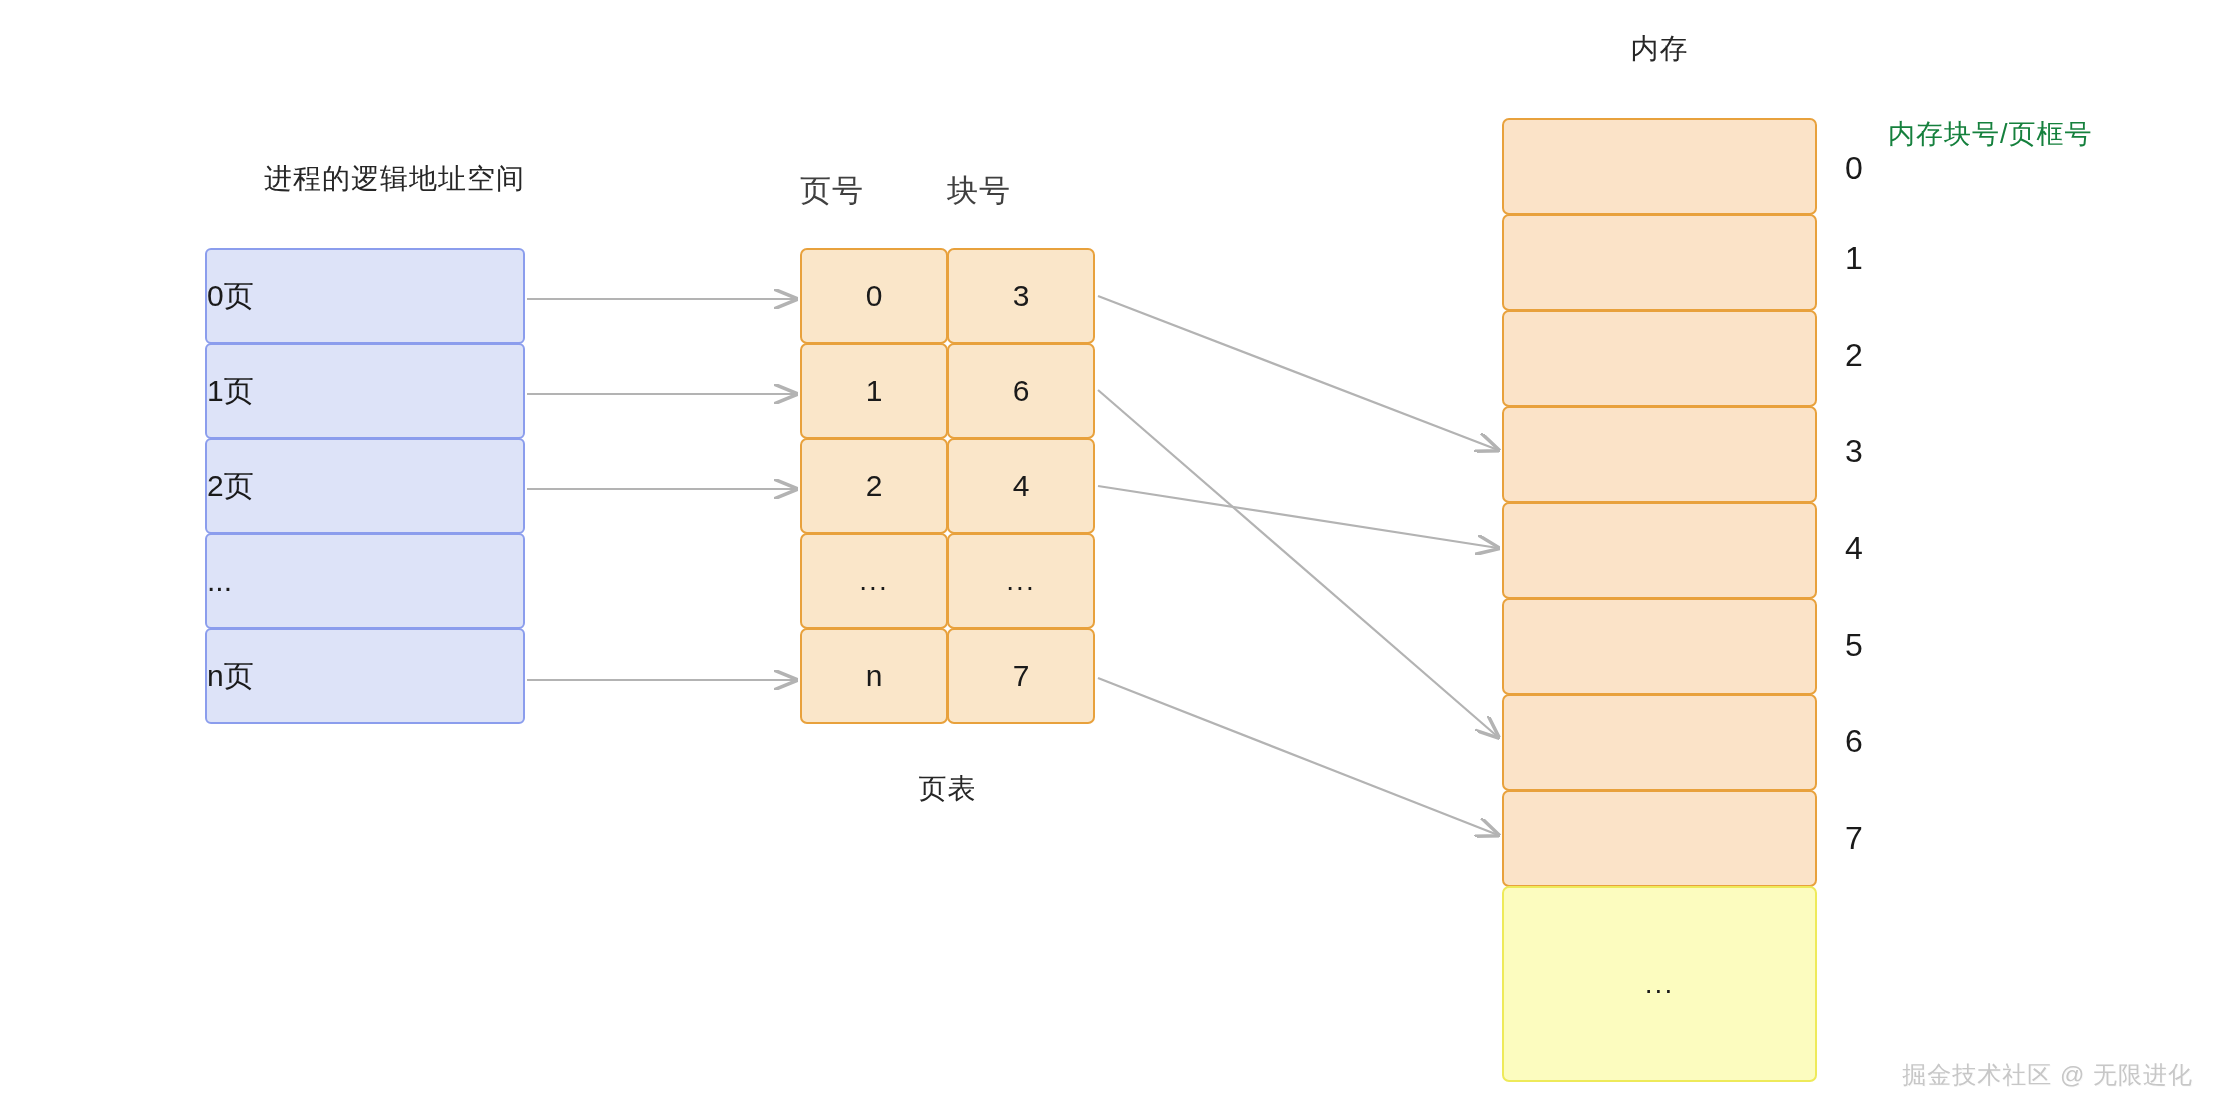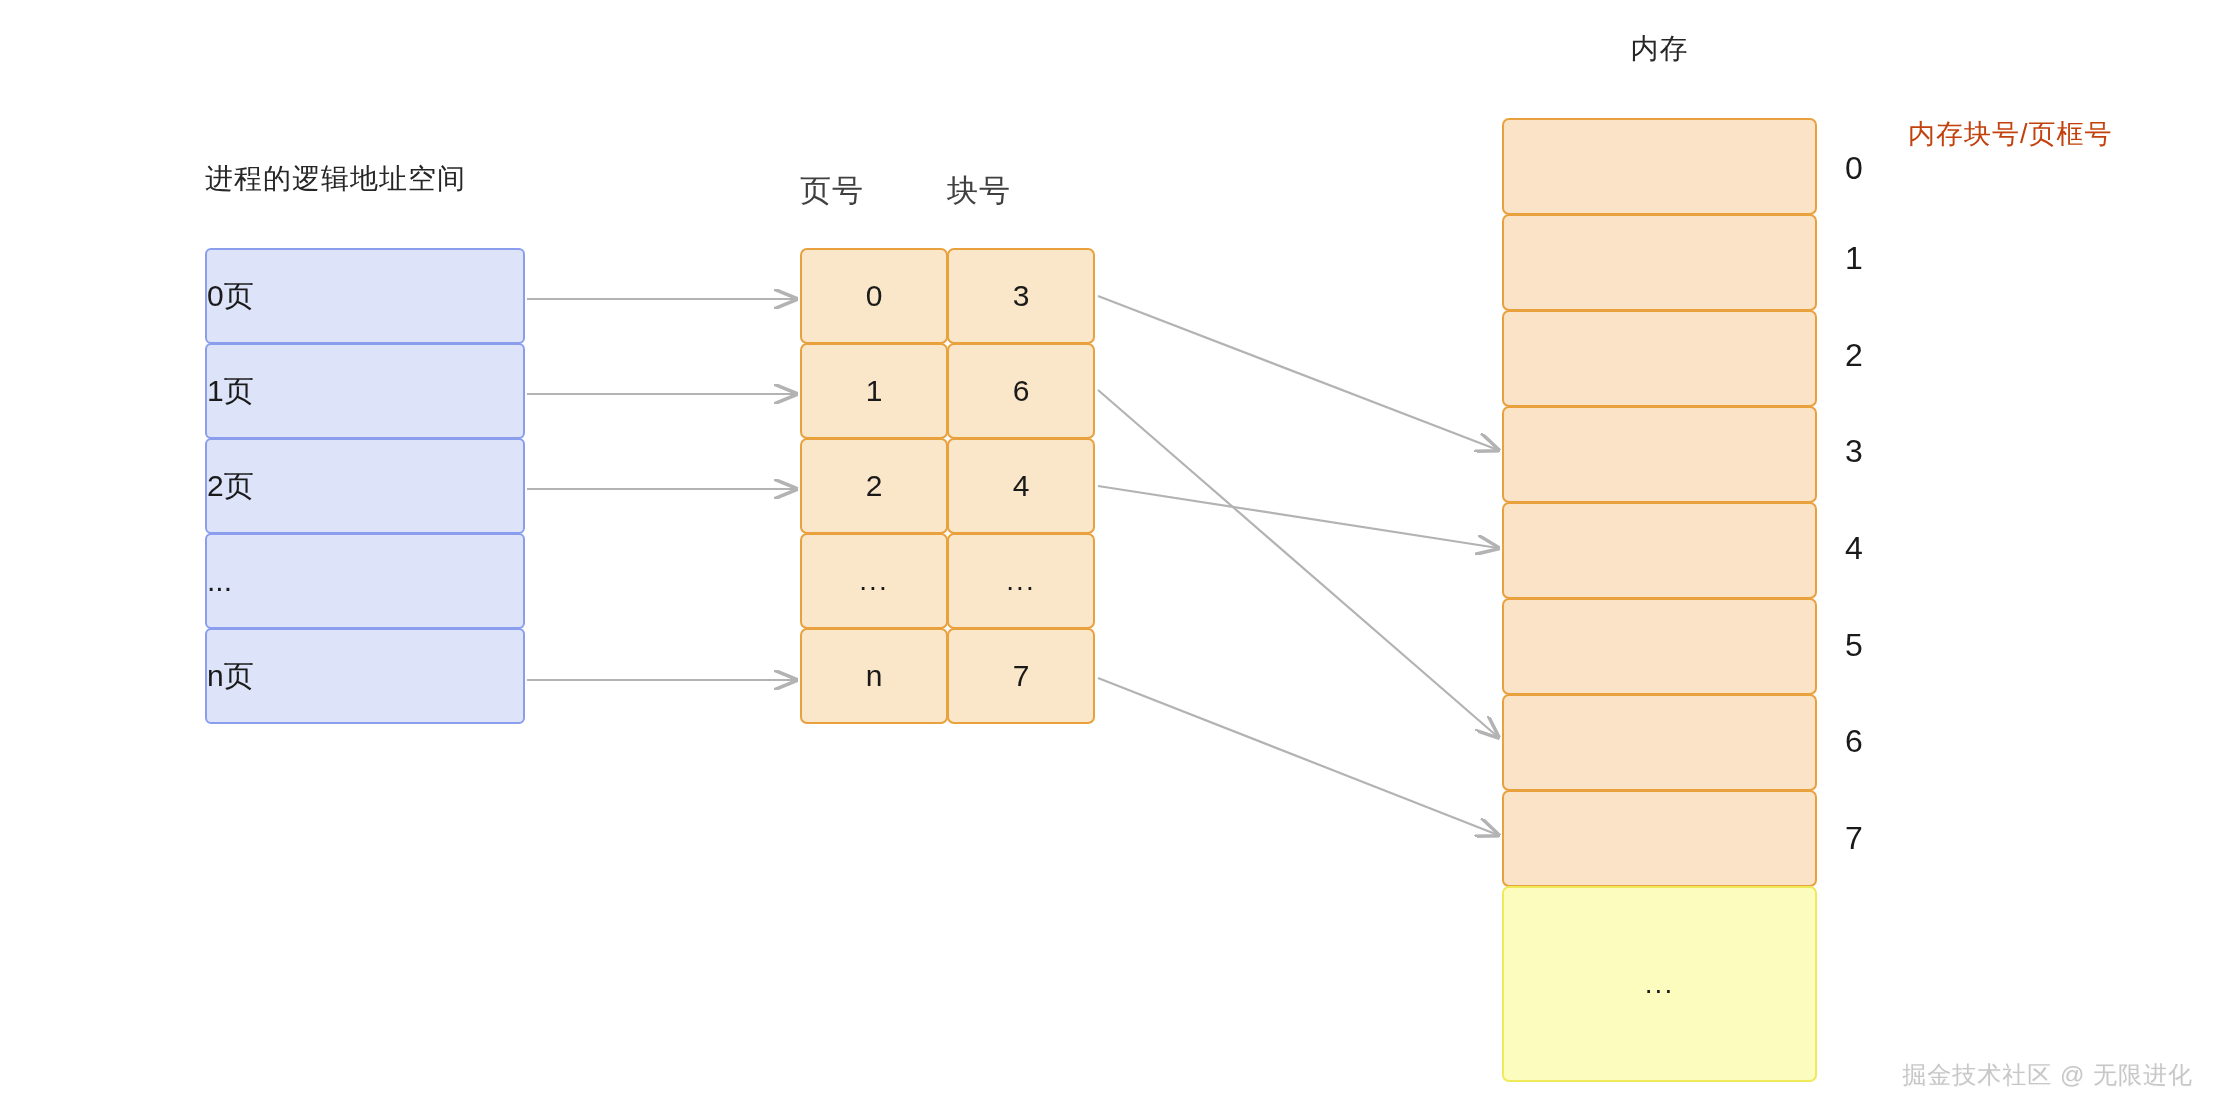--- a/index.html
+++ b/index.html
@@ -12,25 +12,24 @@
     width: 2215px;
     height: 1113px;
     background: #ffffff;
     font-family: "Liberation Sans", "DejaVu Sans", sans-serif;
     overflow: hidden;
   }
 
   
   .label {
     position: absolute;
-    color: #c2410c;
+    color: #15803d;
     font-size: 30px;
     letter-spacing: 1px;
     white-space: nowrap;
-    margin-left: 20px;
   }
   .title {
     position: absolute;
     color: #262626;
     font-size: 28px;
     letter-spacing: 1px;
     white-space: nowrap;
   }
   .colhead {
     position: absolute;
@@ -147,29 +146,30 @@
     height: 1113px;
     pointer-events: none;
   }
   svg.arrows line { stroke: #b3b3b3; stroke-width: 2.2; }
 </style>
 </head>
 <body>
 
 <div id="canvas">
 
-  <div class="title" style="left:205px; top:160px; width:320px; text-align:left;">进程的逻辑地址空间</div>
+  <div class="title" style="left:205px; top:160px; width:320px; text-align:right;">进程的逻辑地址空间</div>
 
   <div class="title" style="left:1502px; top:30px; width:315px; text-align:center;">内存</div>
 
   <div class="label" style="left:1888px; top:116px; font-size:27px;">内存块号/页框号</div>
 
   <div class="colhead" style="left:800px; top:170px; width:148px;">页号</div>
   <div class="colhead" style="left:947px; top:170px; width:148px;">块号</div>
 
+  <div class="title" style="left:800px; top:770px; width:295px; text-align:center;">页表</div>
 
   <div class="logical-stack">
     <div class="page-box">
       <span class="cell-text">0页</span>
     </div>
     <div class="page-box">
       <span class="cell-text">1页</span>
     </div>
     <div class="page-box">
       <span class="cell-text">2页</span>

